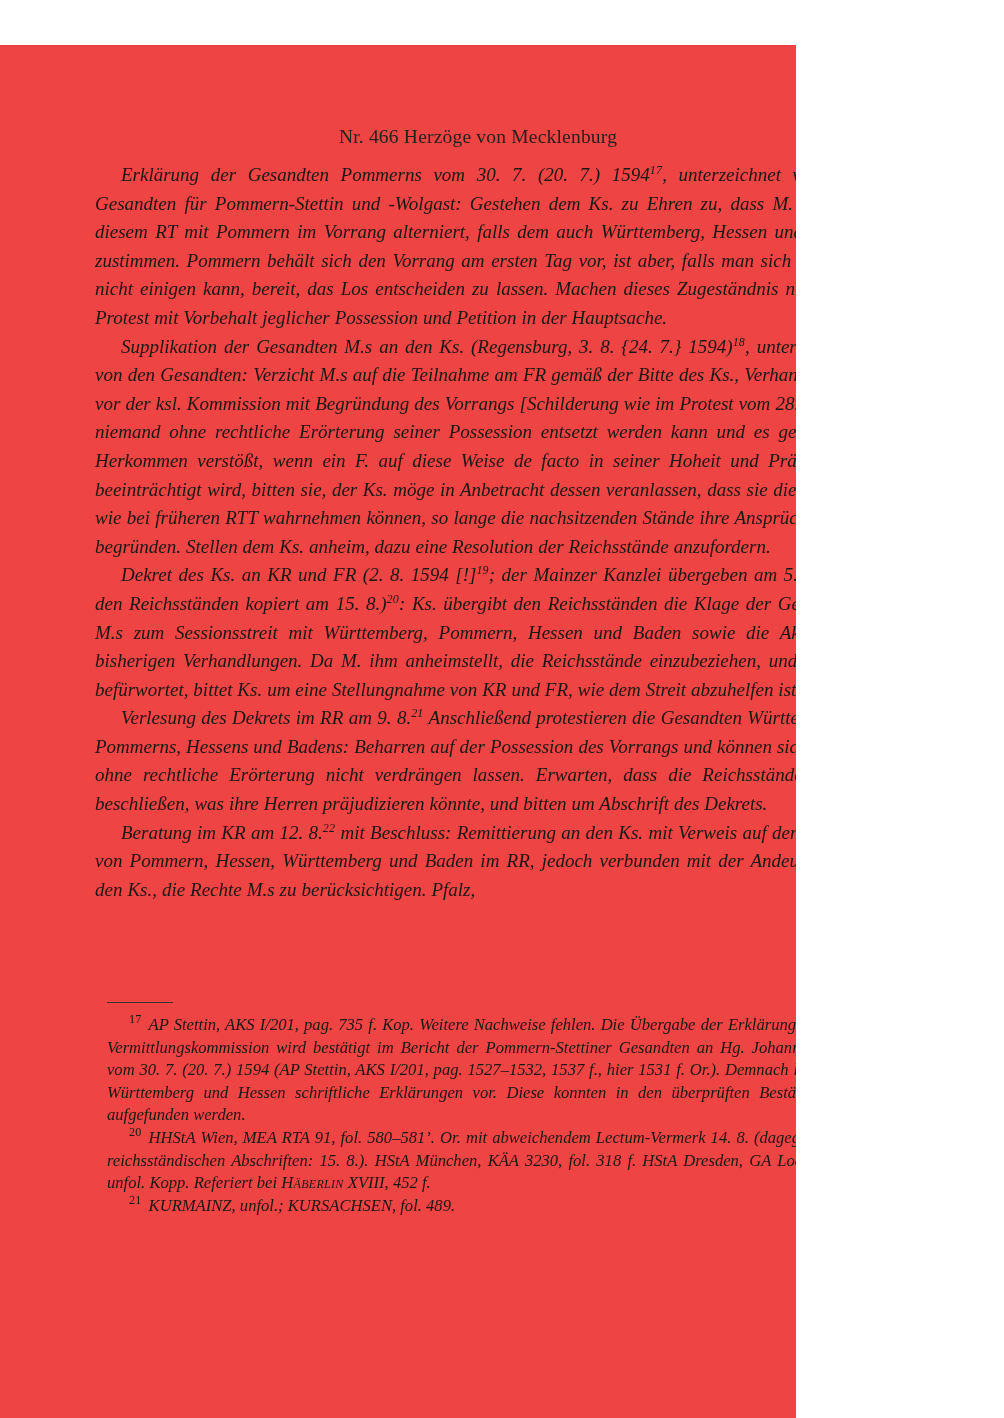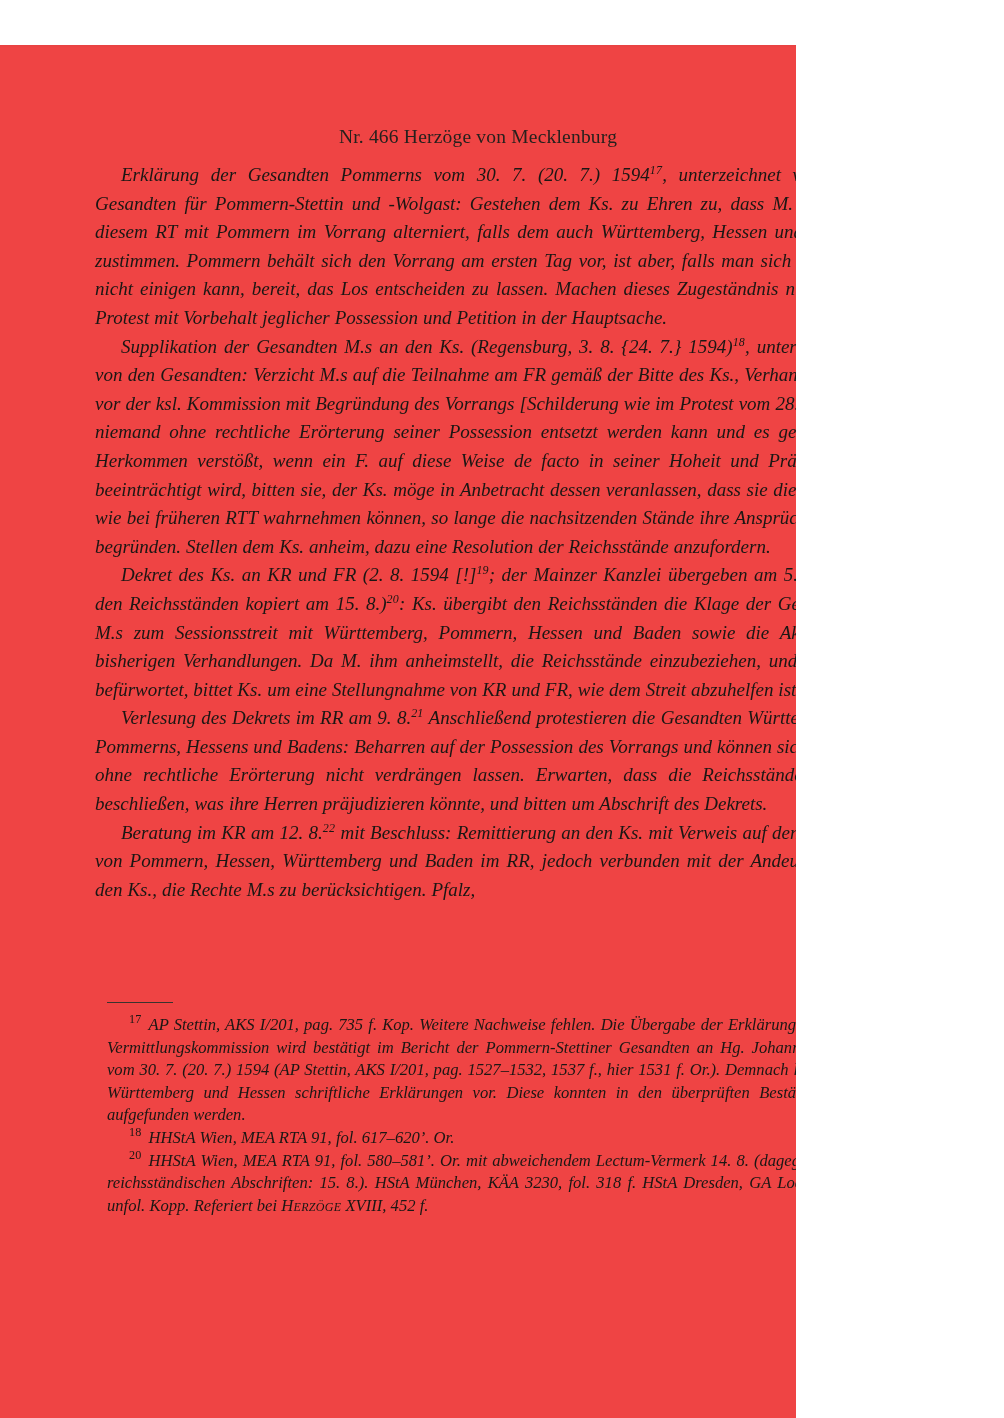--- a/index.html
+++ b/index.html
@@ -145,18 +145,18 @@
       <p class="para">Supplikation der Gesandten M.s an den Ks. (Regensburg, 3. 8. {24. 7.} 1594)<sup class="fn">18</sup>, unterzeichnet von den Gesandten: Verzicht M.s auf die Teilnahme am FR gemäß der Bitte des Ks., Verhandlungen vor der ksl. Kommission mit Begründung des Vorrangs [Schilderung wie im Protest vom 28. 7.]. Da niemand ohne rechtliche Erörterung seiner Possession entsetzt werden kann und es gegen das Herkommen verstößt, wenn ein F. auf diese Weise de facto in seiner Hoheit und Präeminenz beeinträchtigt wird, bitten sie, der Ks. möge in Anbetracht dessen veranlassen, dass sie die Session wie bei früheren RTT wahrnehmen können, so lange die nachsitzenden Stände ihre Ansprüche nicht begründen. Stellen dem Ks. anheim, dazu eine Resolution der Reichsstände anzufordern.</p>
       <p class="para">Dekret des Ks. an KR und FR (2. 8. 1594 [!]<sup class="fn">19</sup>; der Mainzer Kanzlei übergeben am 5. 8.; von den Reichsständen kopiert am 15. 8.)<sup class="fn">20</sup>: Ks. übergibt den Reichsständen die Klage der Gesandten M.s zum Sessionsstreit mit Württemberg, Pommern, Hessen und Baden sowie die Akten der bisherigen Verhandlungen. Da M. ihm anheimstellt, die Reichsstände einzubeziehen, und er dies befürwortet, bittet Ks. um eine Stellungnahme von KR und FR, wie dem Streit abzuhelfen ist.</p>
       <p class="para">Verlesung des Dekrets im RR am 9. 8.<sup class="fn">21</sup> Anschließend protestieren die Gesandten Württembergs, Pommerns, Hessens und Badens: Beharren auf der Possession des Vorrangs und können sich davon ohne rechtliche Erörterung nicht verdrängen lassen. Erwarten, dass die Reichsstände nichts beschließen, was ihre Herren präjudizieren könnte, und bitten um Abschrift des Dekrets.</p>
       <p class="para">Beratung im KR am 12. 8.<sup class="fn">22</sup> mit Beschluss: Remittierung an den Ks. mit Verweis auf den Protest von Pommern, Hessen, Württemberg und Baden im RR, jedoch verbunden mit der Andeutung an den Ks., die Rechte M.s zu berücksichtigen. Pfalz,</p>
     </div>
 
   <div class="fn-block">
     <div class="fn-rule"></div>
     <div id="fn-list">
         <p class="fn-item"><span class="fn-num">17</span>AP Stettin, AKS I/201, pag. 735 f. Kop. Weitere Nachweise fehlen. Die Übergabe der Erklärung an die ksl. Vermittlungskommission wird bestätigt im Bericht der Pommern-Stettiner Gesandten an Hg. Johann Friedrich vom 30. 7. (20. 7.) 1594 (AP Stettin, AKS I/201, pag. 1527–1532, 1537 f., hier 1531 f. Or.). Demnach legten auch Württemberg und Hessen schriftliche Erklärungen vor. Diese konnten in den überprüften Beständen nicht aufgefunden werden.</p>
-        <p class="fn-item"><span class="fn-num">18</span>HHStA Wien, MEA RTA 91, fol. 617–620’. Or.</p>
-        <p class="fn-item"><span class="fn-num">20</span>HHStA Wien, MEA RTA 91, fol. 580–581’. Or. mit abweichendem Lectum-Vermerk 14. 8. (dagegen auf den reichsständischen Abschriften: 15. 8.). HStA München, KÄA 3230, fol. 318 f. HStA Dresden, GA Loc. 9780/13, unfol. Kopp. Referiert bei <span class="smallcaps">Herzöge</span> XVIII, 452 f.</p>
+        <p class="fn-item"><span class="fn-num">20</span>HHStA Wien, MEA RTA 91, fol. 580–581’. Or. mit abweichendem Lectum-Vermerk 14. 8. (dagegen auf den reichsständischen Abschriften: 15. 8.). HStA München, KÄA 3230, fol. 318 f. HStA Dresden, GA Loc. 9780/13, unfol. Kopp. Referiert bei <span class="smallcaps">Häberlin</span> XVIII, 452 f.</p>
+        <p class="fn-item"><span class="fn-num">21</span>KURMAINZ, unfol.; KURSACHSEN, fol. 489.</p>
       </div>
   </div>
 
 </div>
 
 </body></html>

